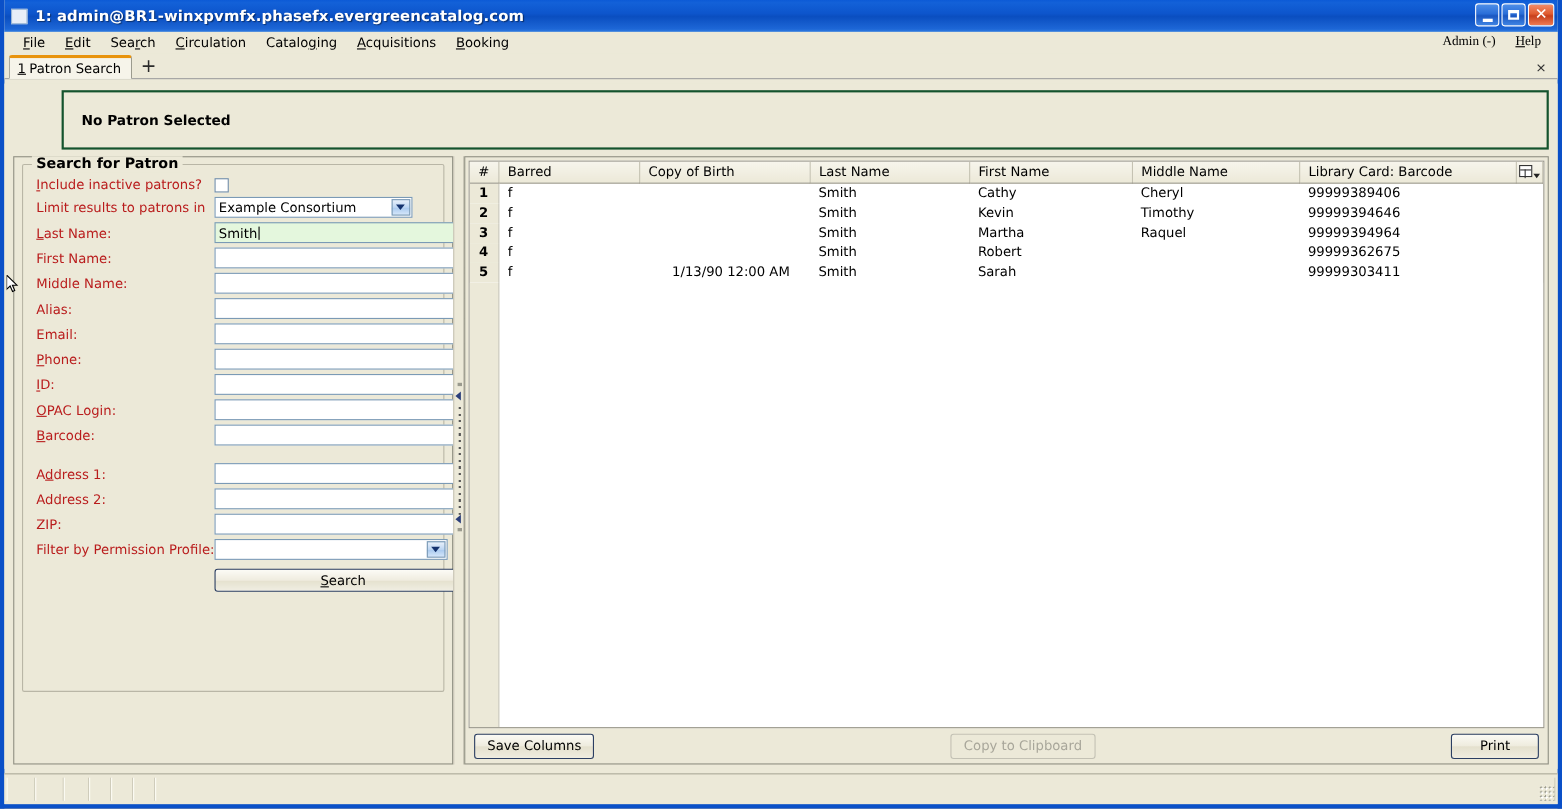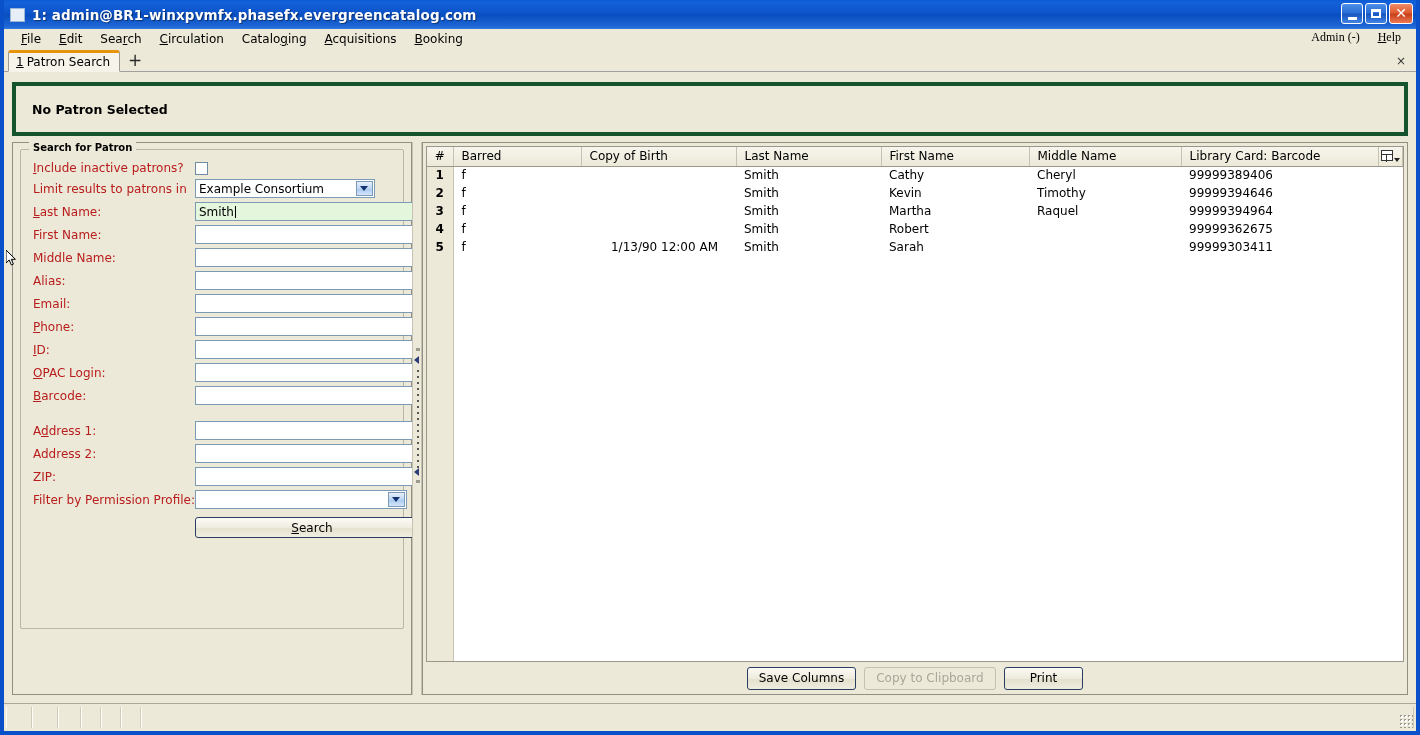--- a/index.html
+++ b/index.html
@@ -129,25 +129,26 @@
   .content {
     position: absolute;
     left: 0; right: 0; top: 76px; bottom: 32px;
     background: #ece9d8;
     padding: 6px 8px 4px 8px;
   }
 
   
   .patron-header {
     height: 54px;
-    border: 4px solid #14532d;
+    border: 2px solid #14532d;
     background: #ece9d8;
     display: flex; align-items: center;
     padding: 0 8px 0 16px;
     position: relative;
+    margin-left: 44px;
   }
   .patron-header .label {
     font-size: 12.5px; font-weight: bold; color: #000;
   }
   .hdr-btns {
     position: absolute; right: 8px; top: 8px;
     display: flex; gap: 7px;
   }
   .btn {
     font-size: 12px;
@@ -222,21 +223,21 @@
     border-radius: 2px;
     padding: 6px 8px 8px 8px;
     position: relative;
     height: 480px;
   }
   .fieldset > .legend {
     position: absolute;
     top: -8px; left: 8px;
     background: #ece9d8;
     padding: 0 4px;
-    font-size: 10px; font-weight: bold;
+    font-size: 13px; font-weight: bold;
   }
   table.form { border-collapse: collapse; width: 100%; margin-top: 3px; }
   table.form td { padding: 2px 0; vertical-align: middle; font-size: 12px; }
   table.form td.lbl { width: 146px; padding-left: 4px; white-space: nowrap; color: #b91c1c; }
   .inp {
     width: 236px; height: 19px;
     border: 1px solid #7b9ab5;
     background: #fff;
     font-size: 12px;
     padding: 1px 3px;
@@ -364,21 +365,21 @@
     width: 0; height: 0;
     border-left: 3px solid transparent;
     border-right: 3px solid transparent;
     border-top: 4px solid #222;
     vertical-align: -1px;
     margin-left: 1px;
   }
 
   .grid-footer {
     height: 32px;
-    display: flex; align-items: center; justify-content: center;
+    display: flex; align-items: center; justify-content: space-between;
     gap: 8px;
     padding: 0 8px;
     flex: 0 0 32px;
   }
 
   
   .statusbar {
     position: absolute;
     left: 0; right: 0; bottom: 0;
     height: 28px;

